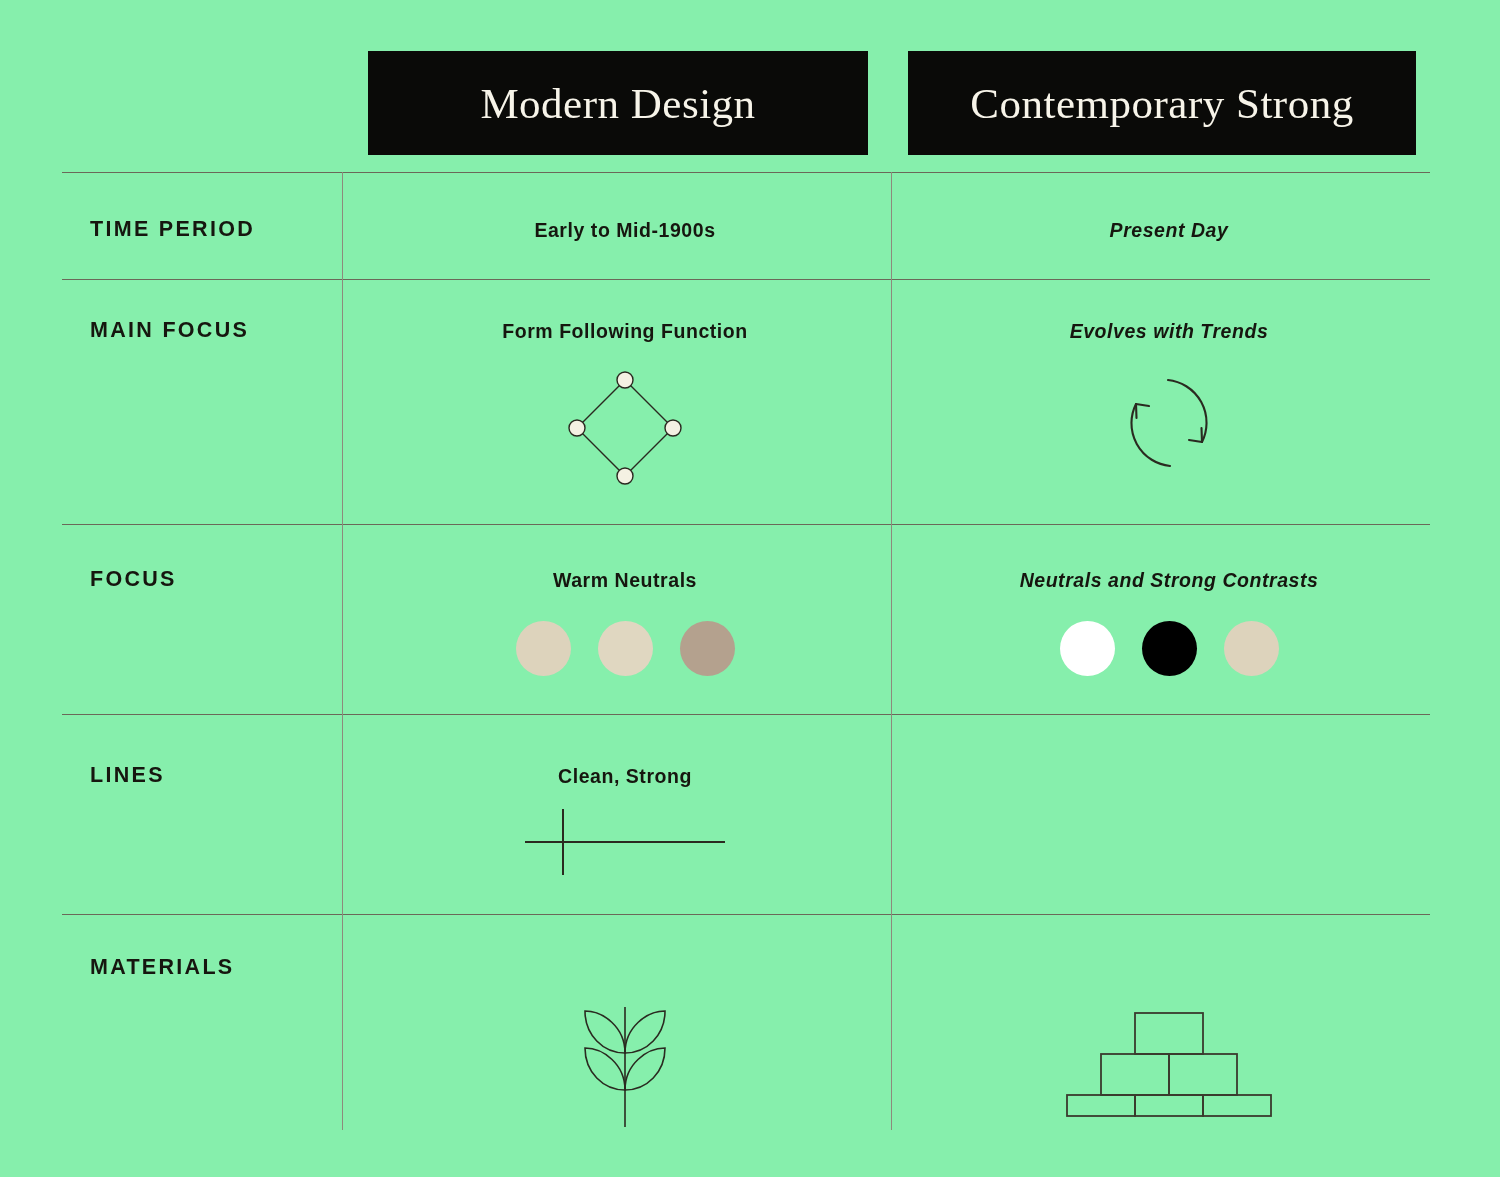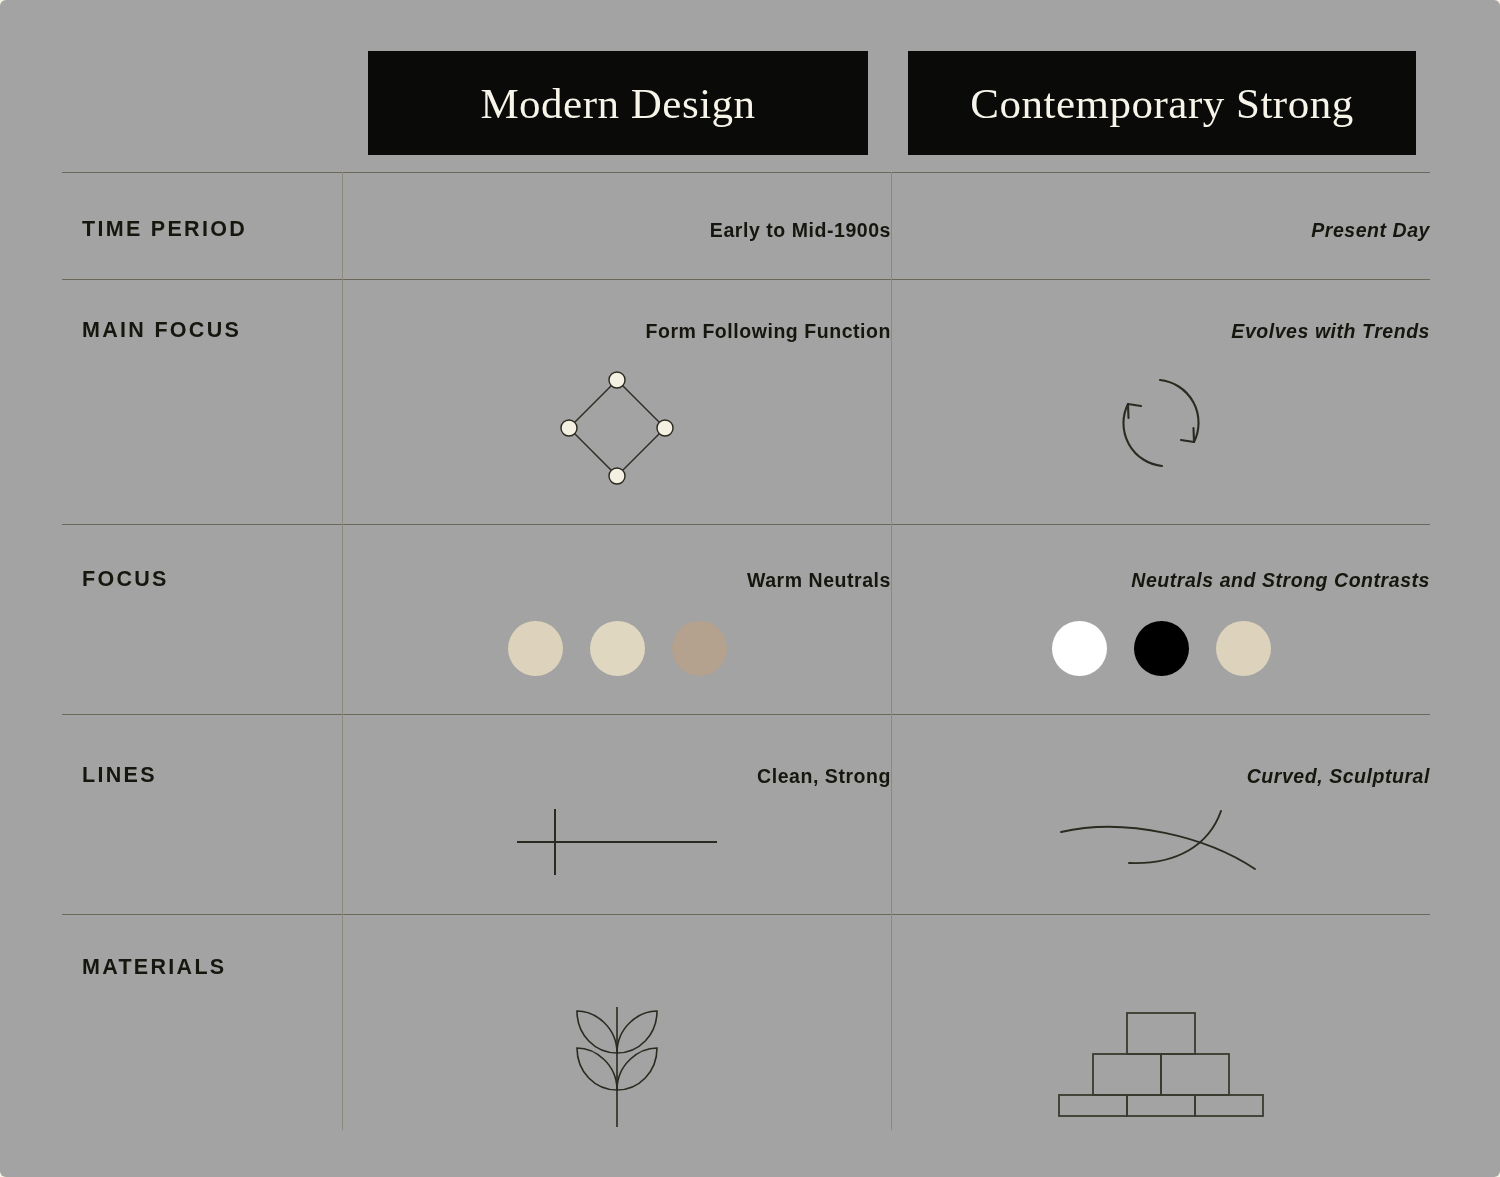--- a/index.html
+++ b/index.html
@@ -11,22 +11,21 @@
     height: 1177px;
     background: #f4f1e3;
     font-family: "Liberation Sans", sans-serif;
     overflow: hidden;
   }
 
   .page {
     position: relative;
     width: 1500px;
     height: 1177px;
-    background: #a3a3a3;
-    border-radius: 6px;
+    background: #86efac;
   }
 
   
   .header-row {
     position: absolute;
     top: 51px;
     left: 0;
     width: 1500px;
     height: 104px;
   }
@@ -64,21 +63,21 @@
     top: 172px;
     width: 1px;
     background: #8d8a7c;
   }
   .vline.v1 { left: 342px; height: 958px; }
   .vline.v2 { left: 891px; height: 958px; }
 
   
   .row {
     position: absolute;
-    left: 0;
+    left: 8px;
     width: 1264px;
     padding-left: 48px;
   }
   .row-label {
     position: absolute;
     left: 82px;
     font-size: 21.5px;
     font-weight: bold;
     letter-spacing: 2.3px;
     color: #16160f;
@@ -89,21 +88,21 @@
     top: 0;
     height: 100%;
   }
   .cell.c-modern { left: 343px; width: 548px; }
   .cell.c-contemporary { left: 892px; width: 538px; font-style: italic; }
 
   .cell-text {
     position: absolute;
     left: 0;
     width: 100%;
-    text-align: right;
+    text-align: center;
     font-size: 19.5px;
     font-weight: bold;
     letter-spacing: 0.55px;
     color: #16160f;
     white-space: nowrap;
   }
 
   .cell-icon {
     position: absolute;
     left: 0;
@@ -227,31 +226,20 @@
       <div class="cell-icon" style="top:86px">
         <svg width="208" height="78" viewBox="0 0 208 78">
           <g stroke="#2a2a20" stroke-width="2">
             <line x1="4" y1="41" x2="204" y2="41"></line>
             <line x1="42" y1="8" x2="42" y2="74"></line>
           </g>
         </svg>
       </div>
     </div>
 
-    <div class="cell c-contemporary">
-      <div class="cell-text" style="top:50px">Curved, Sculptural</div>
-      <div class="cell-icon" style="top:86px">
-        <svg width="208" height="78" viewBox="0 0 208 78">
-          <g fill="none" stroke="#2a2a20" stroke-width="1.9" stroke-linecap="round">
-            <path d="M4 31 C70 16 150 36 198 68"></path>
-            <path d="M72 62 C120 64 152 44 164 10"></path>
-          </g>
-        </svg>
-      </div>
-    </div>
   </div>
 
   <div class="row" style="top:915px; height:216px">
     <div class="row-label" style="top:40px">MATERIALS</div>
 
     <div class="cell c-modern">
       <div class="cell-icon" style="top:86px">
         <svg width="104" height="130" viewBox="0 0 104 130">
           <g fill="none" stroke="#2a2a20" stroke-width="1.6">
             <line x1="52" y1="6" x2="52" y2="126"></line>

